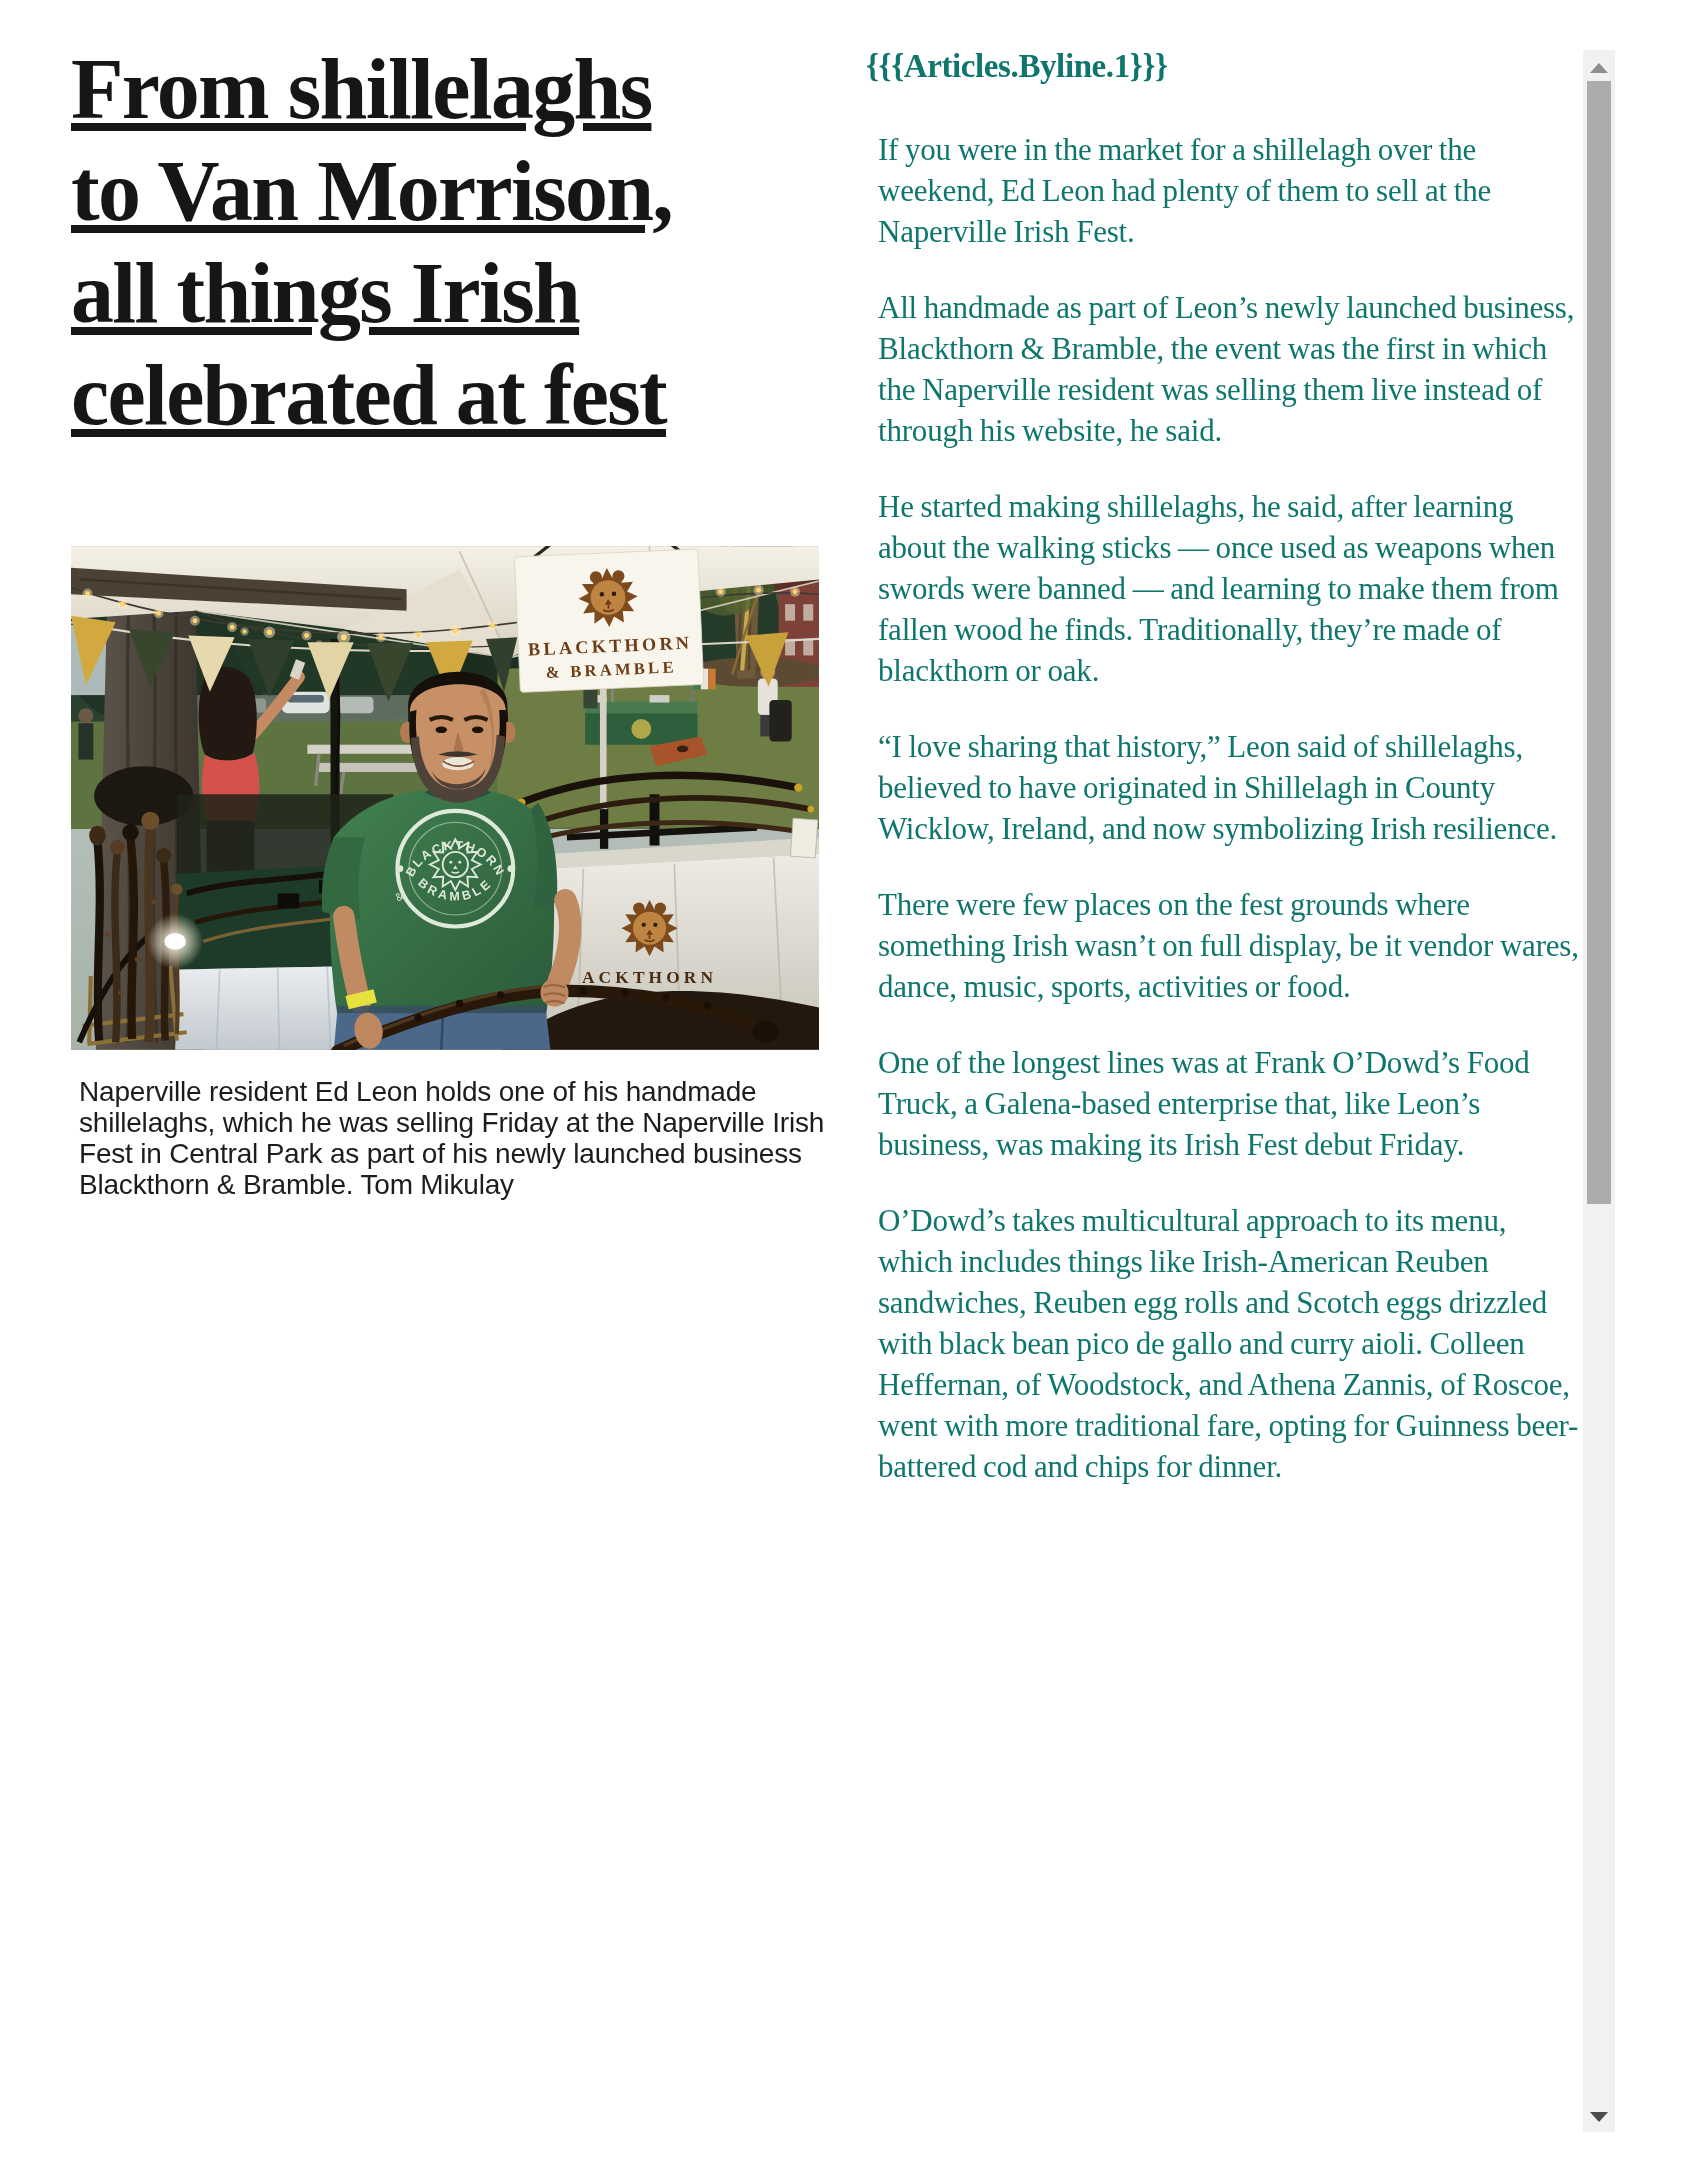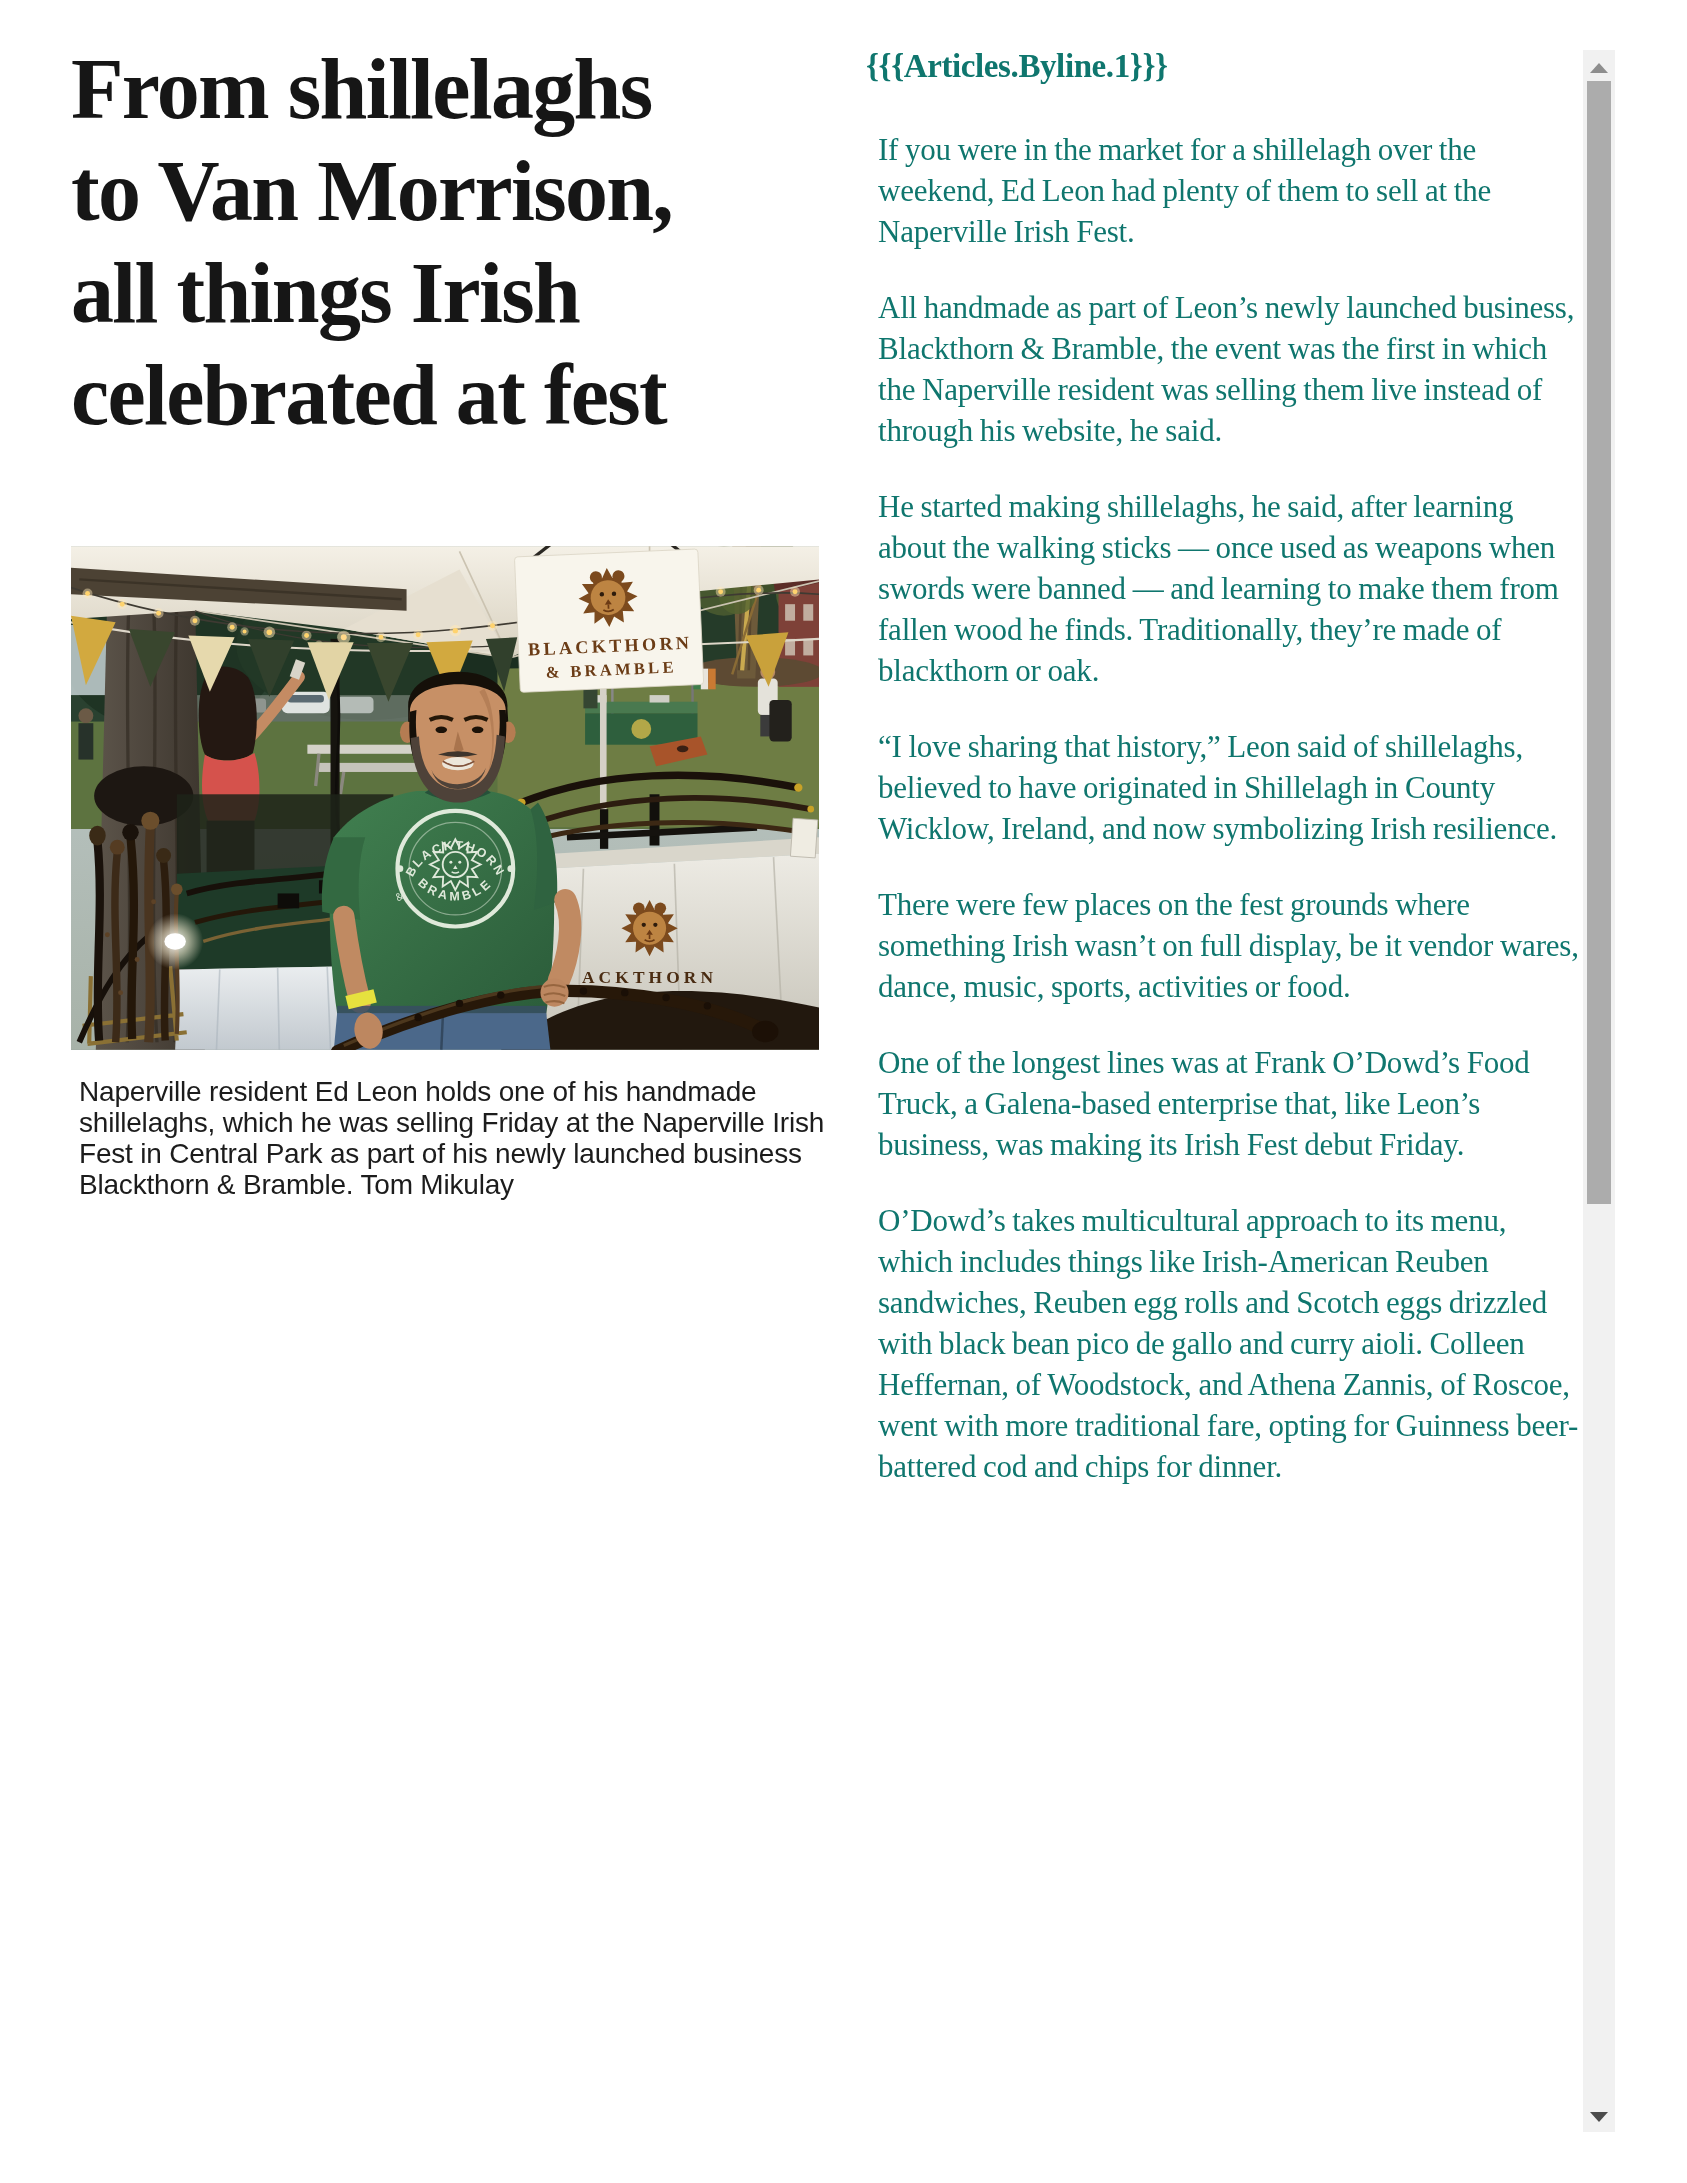--- a/index.html
+++ b/index.html
@@ -3,21 +3,21 @@
 <meta charset="utf-8">
 <style>
   html,body{margin:0;padding:0;}
   body{
     width:1687px;height:2183px;position:relative;background:#ffffff;
     font-family:"Liberation Serif", serif;color:#101010;overflow:hidden;
   }
   .headline{
     position:absolute;left:71px;top:38px;width:662px;margin:0;
     font-family:"Liberation Serif", serif;font-weight:700;
-    font-size:86px;line-height:102px;letter-spacing:-1.7px;color:#161616;
+    font-size:86px;line-height:102px;letter-spacing:-1.7px;color:#161616;text-decoration:underline;
   }
   .photo-figure{
     position:absolute;left:71px;top:546px;width:748px;height:504px;margin:0;
     overflow:hidden;background:#9aa59f;
   }
   .photo-figure svg{display:block;}
   .caption{
     position:absolute;left:71px;top:1068px;width:748px;margin:8px;
     font-family:"Liberation Sans", sans-serif;
     font-size:28px;line-height:31px;letter-spacing:-0.2px;color:#1c1c1c;

